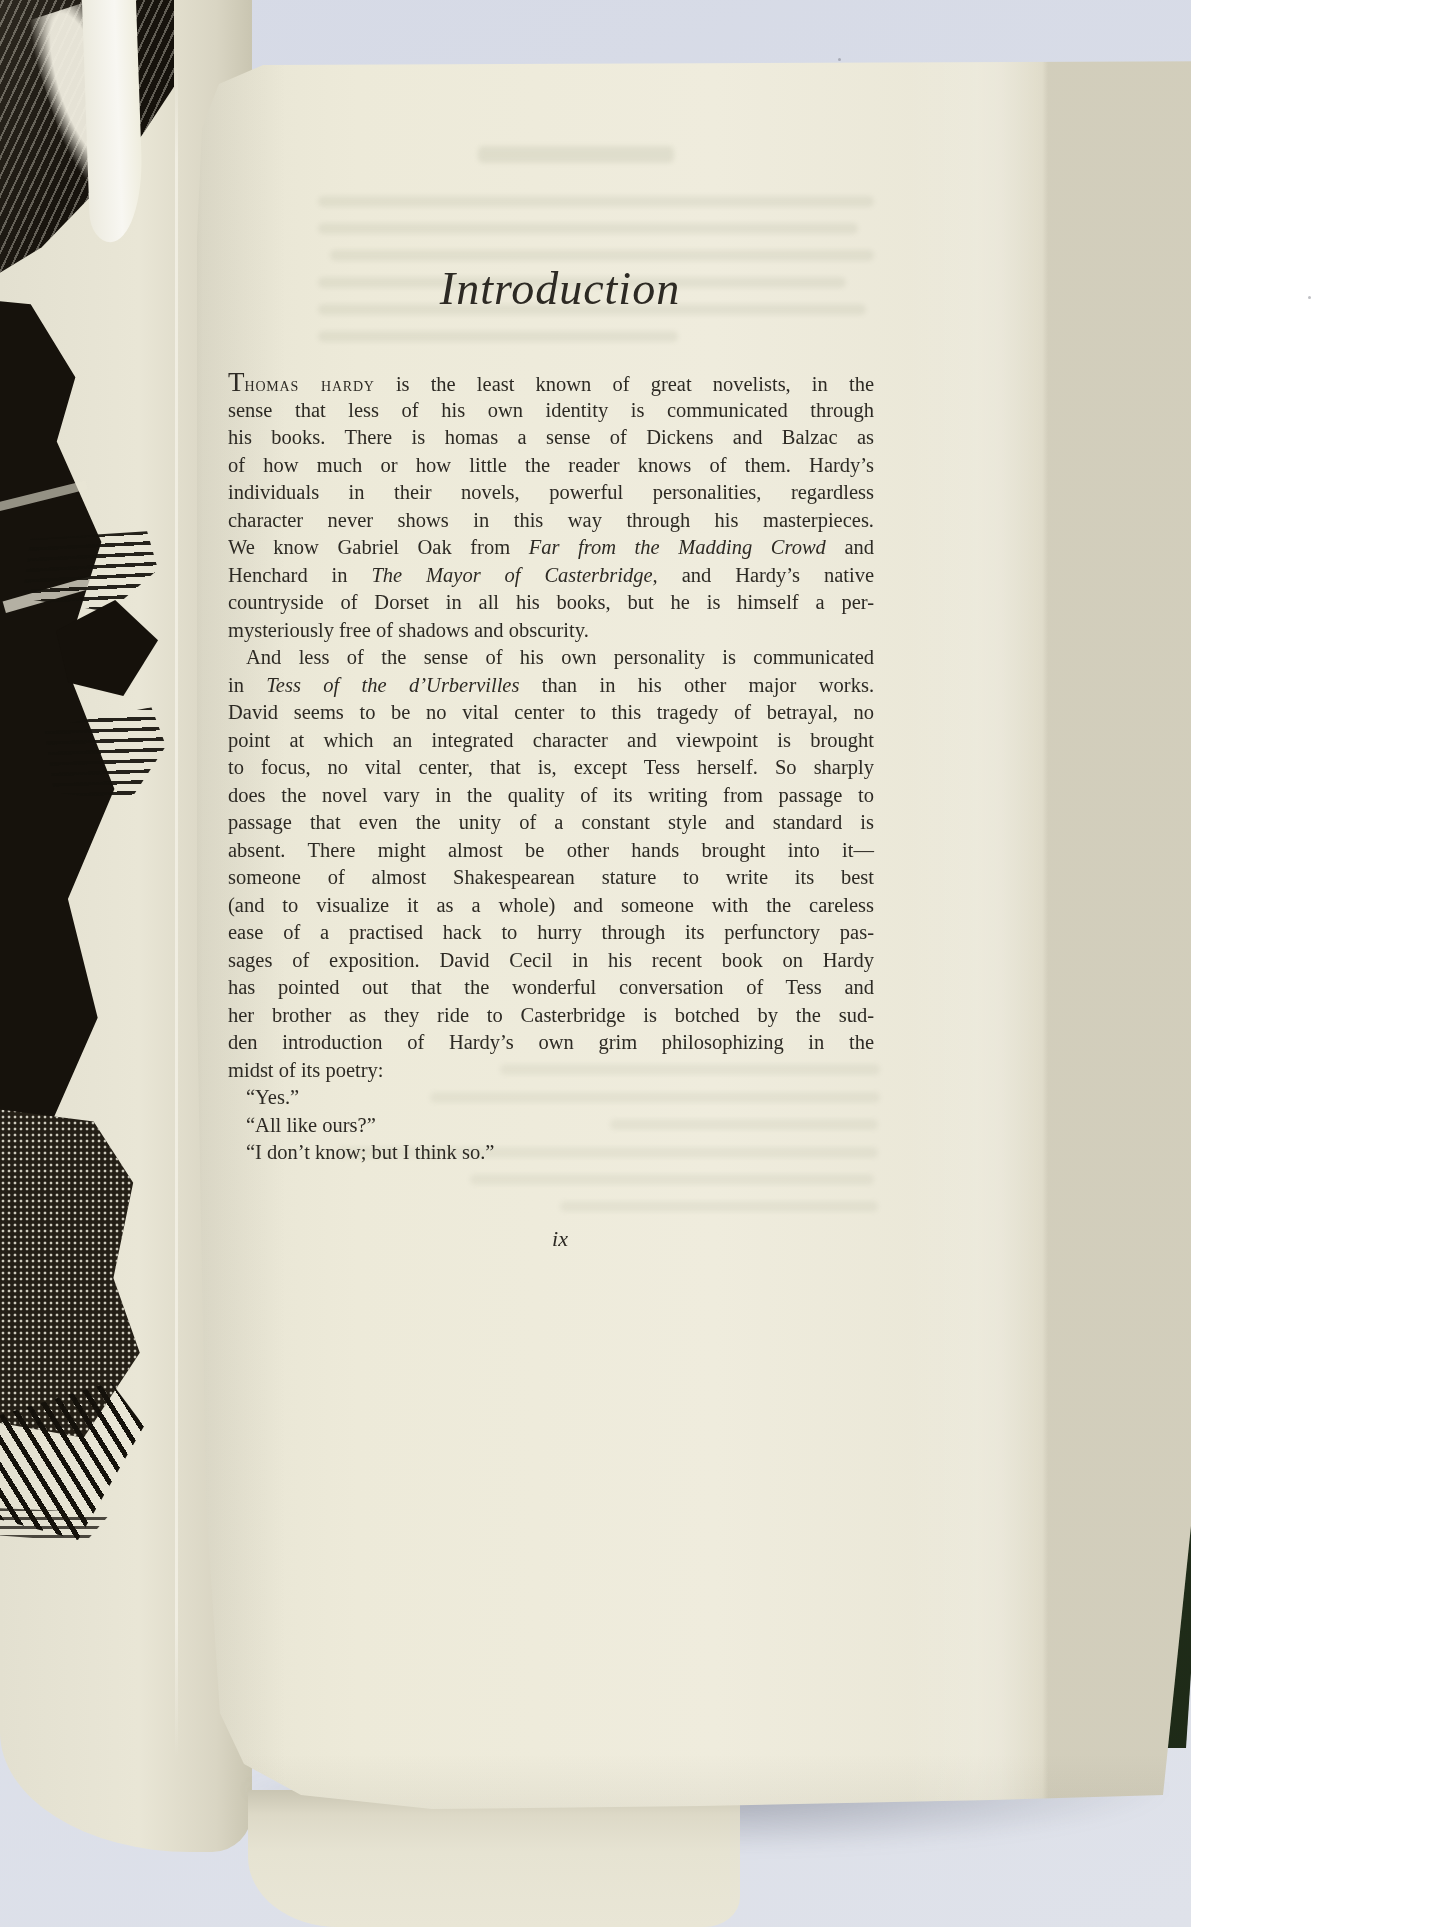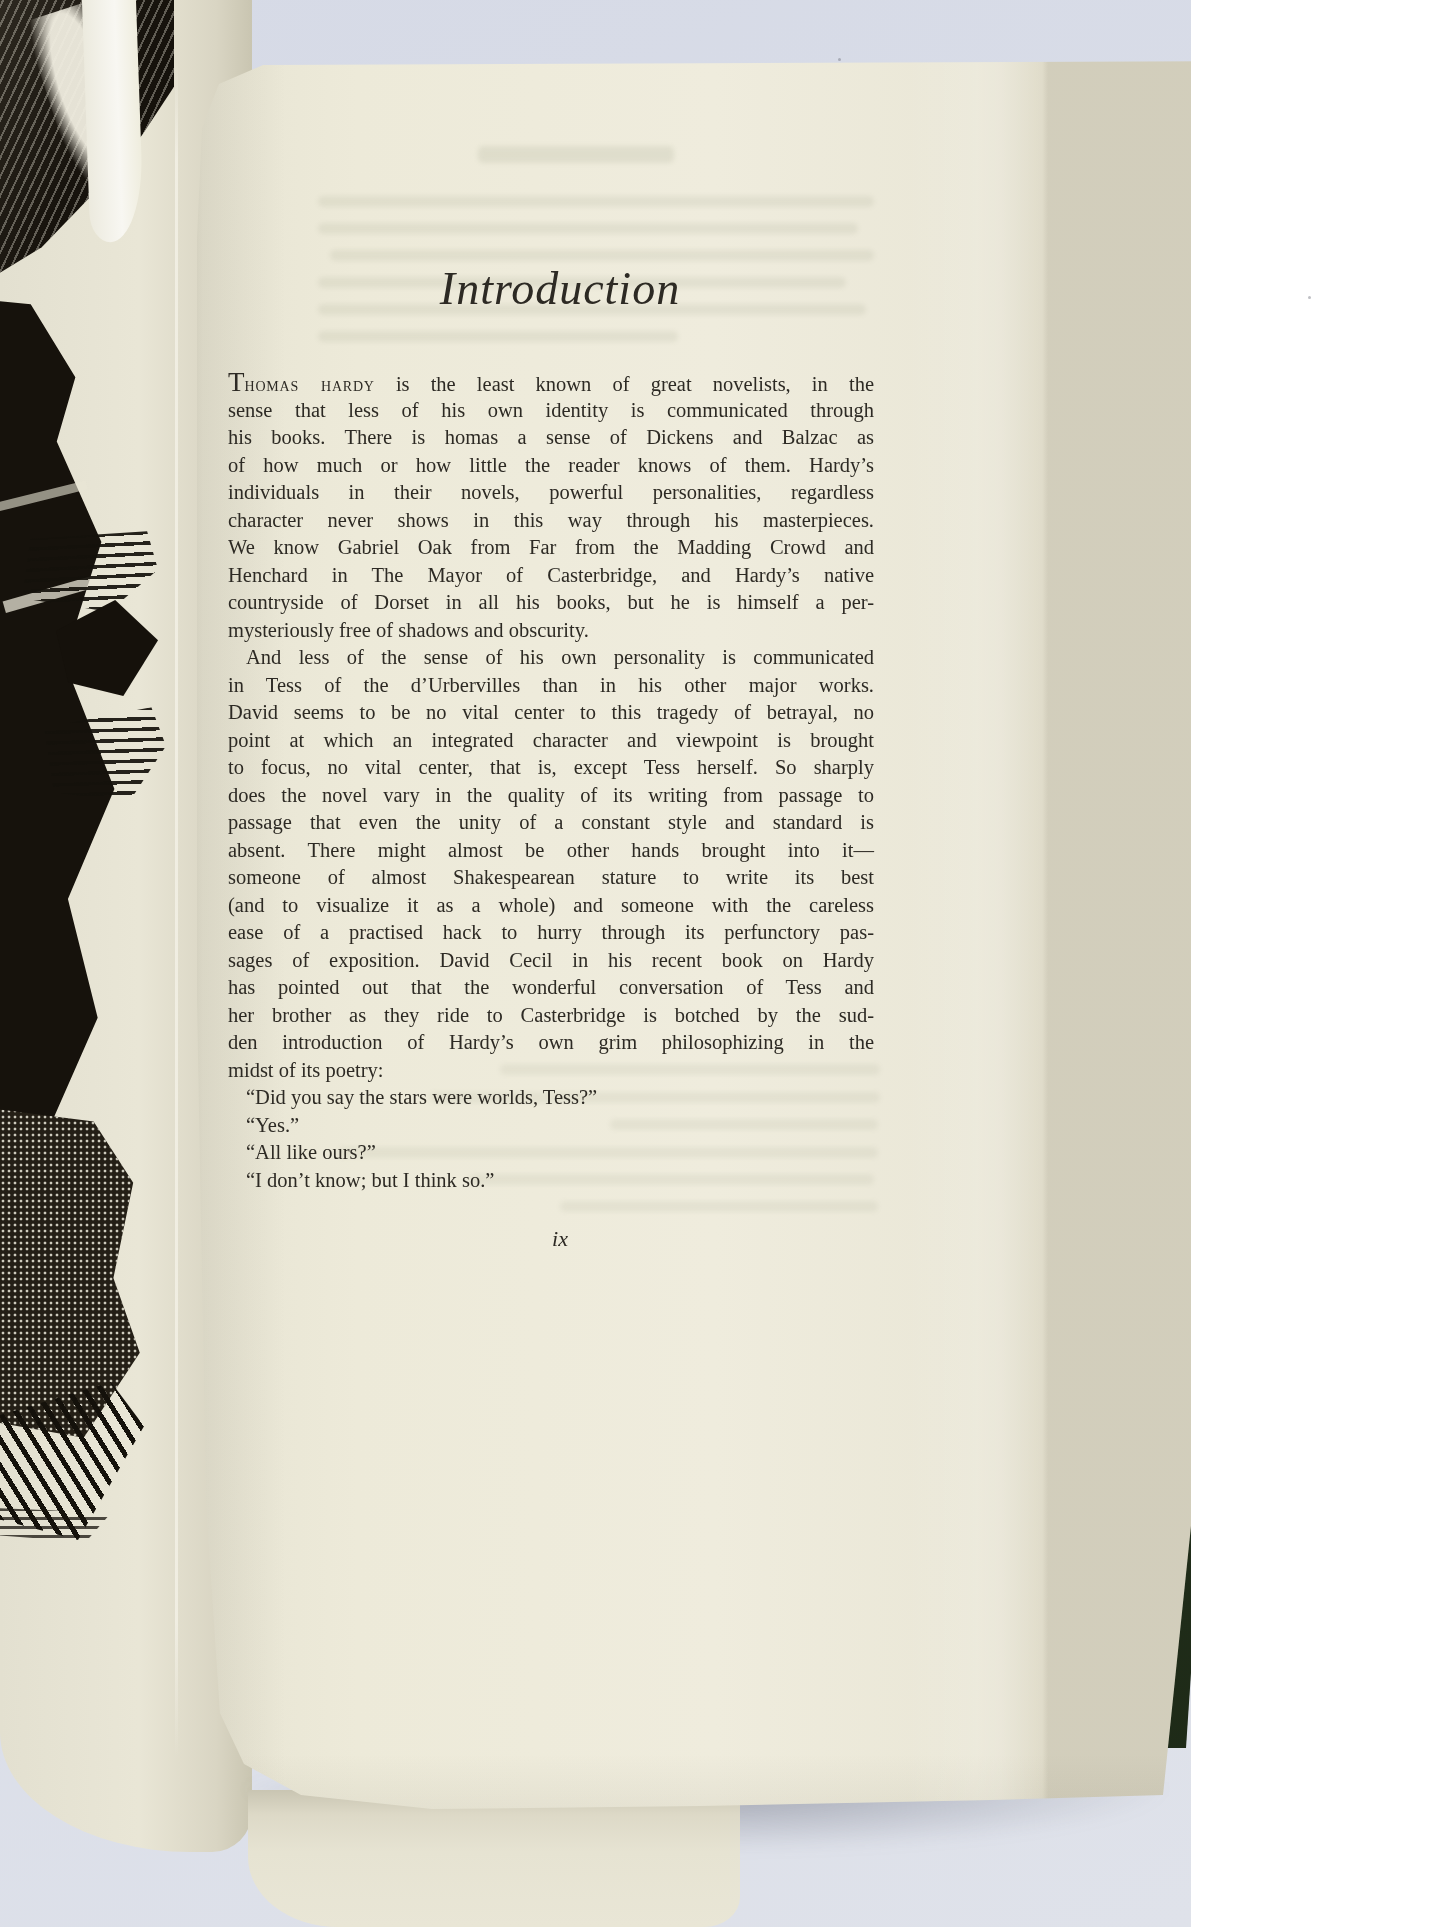--- a/index.html
+++ b/index.html
@@ -86,21 +86,21 @@
   
   .title{position:absolute;left:237px;top:266px;width:646px;margin:0;text-align:center;
     font-style:italic;font-weight:normal;font-size:46px;line-height:1;letter-spacing:1px;color:#2d2a24;}
   .textblock{position:absolute;left:228px;top:369px;width:646px;}
   .line{height:27.5px;line-height:27.5px;font-size:20.5px;color:#2d2a24;
     text-align:justify;text-align-last:justify;}
   .line.left{text-align:center;text-align-last:left;}
   .line.indent{padding-left:18px;}
   .lead-cap{font-size:27px;line-height:27.5px;}
   .small-caps{font-variant:small-caps;letter-spacing:.8px;}
-  .italic{}
+  .italic{font-style:italic;}
   .folio{position:absolute;left:237px;top:1228px;width:646px;text-align:center;
     font-style:italic;font-size:22px;line-height:1;color:#2d2a24;}
 </style>
 </head>
 <body>
 
 <div class="scene">
 
   <div class="backdrop"></div>
   <div class="speck" style="left:838px;top:58px;"></div>
@@ -168,21 +168,20 @@
         <div class="line"><span>passage that even the unity of a constant style and standard is</span></div>
         <div class="line"><span>absent. There might almost be other hands brought into it—</span></div>
         <div class="line"><span>someone of almost Shakespearean stature to write its best</span></div>
         <div class="line"><span>(and to visualize it as a whole) and someone with the careless</span></div>
         <div class="line"><span>ease of a practised hack to hurry through its perfunctory pas-</span></div>
         <div class="line"><span>sages of exposition. David Cecil in his recent book on Hardy</span></div>
         <div class="line"><span>has pointed out that the wonderful conversation of Tess and</span></div>
         <div class="line"><span>her brother as they ride to Casterbridge is botched by the sud-</span></div>
         <div class="line"><span>den introduction of Hardy’s own grim philosophizing in the</span></div>
         <div class="line left"><span>midst of its poetry:</span></div>
-        <div class="line left indent"><span>“Did you say the stars were worlds, Tess?”</span></div>
         <div class="line left indent"><span>“Yes.”</span></div>
         <div class="line left indent"><span>“All like ours?”</span></div>
         <div class="line left indent"><span>“I don’t know; but I think so.”</span></div>
       </div>
     <div class="folio">ix</div>
   </div>
 
 </div>
 
 </body></html>

